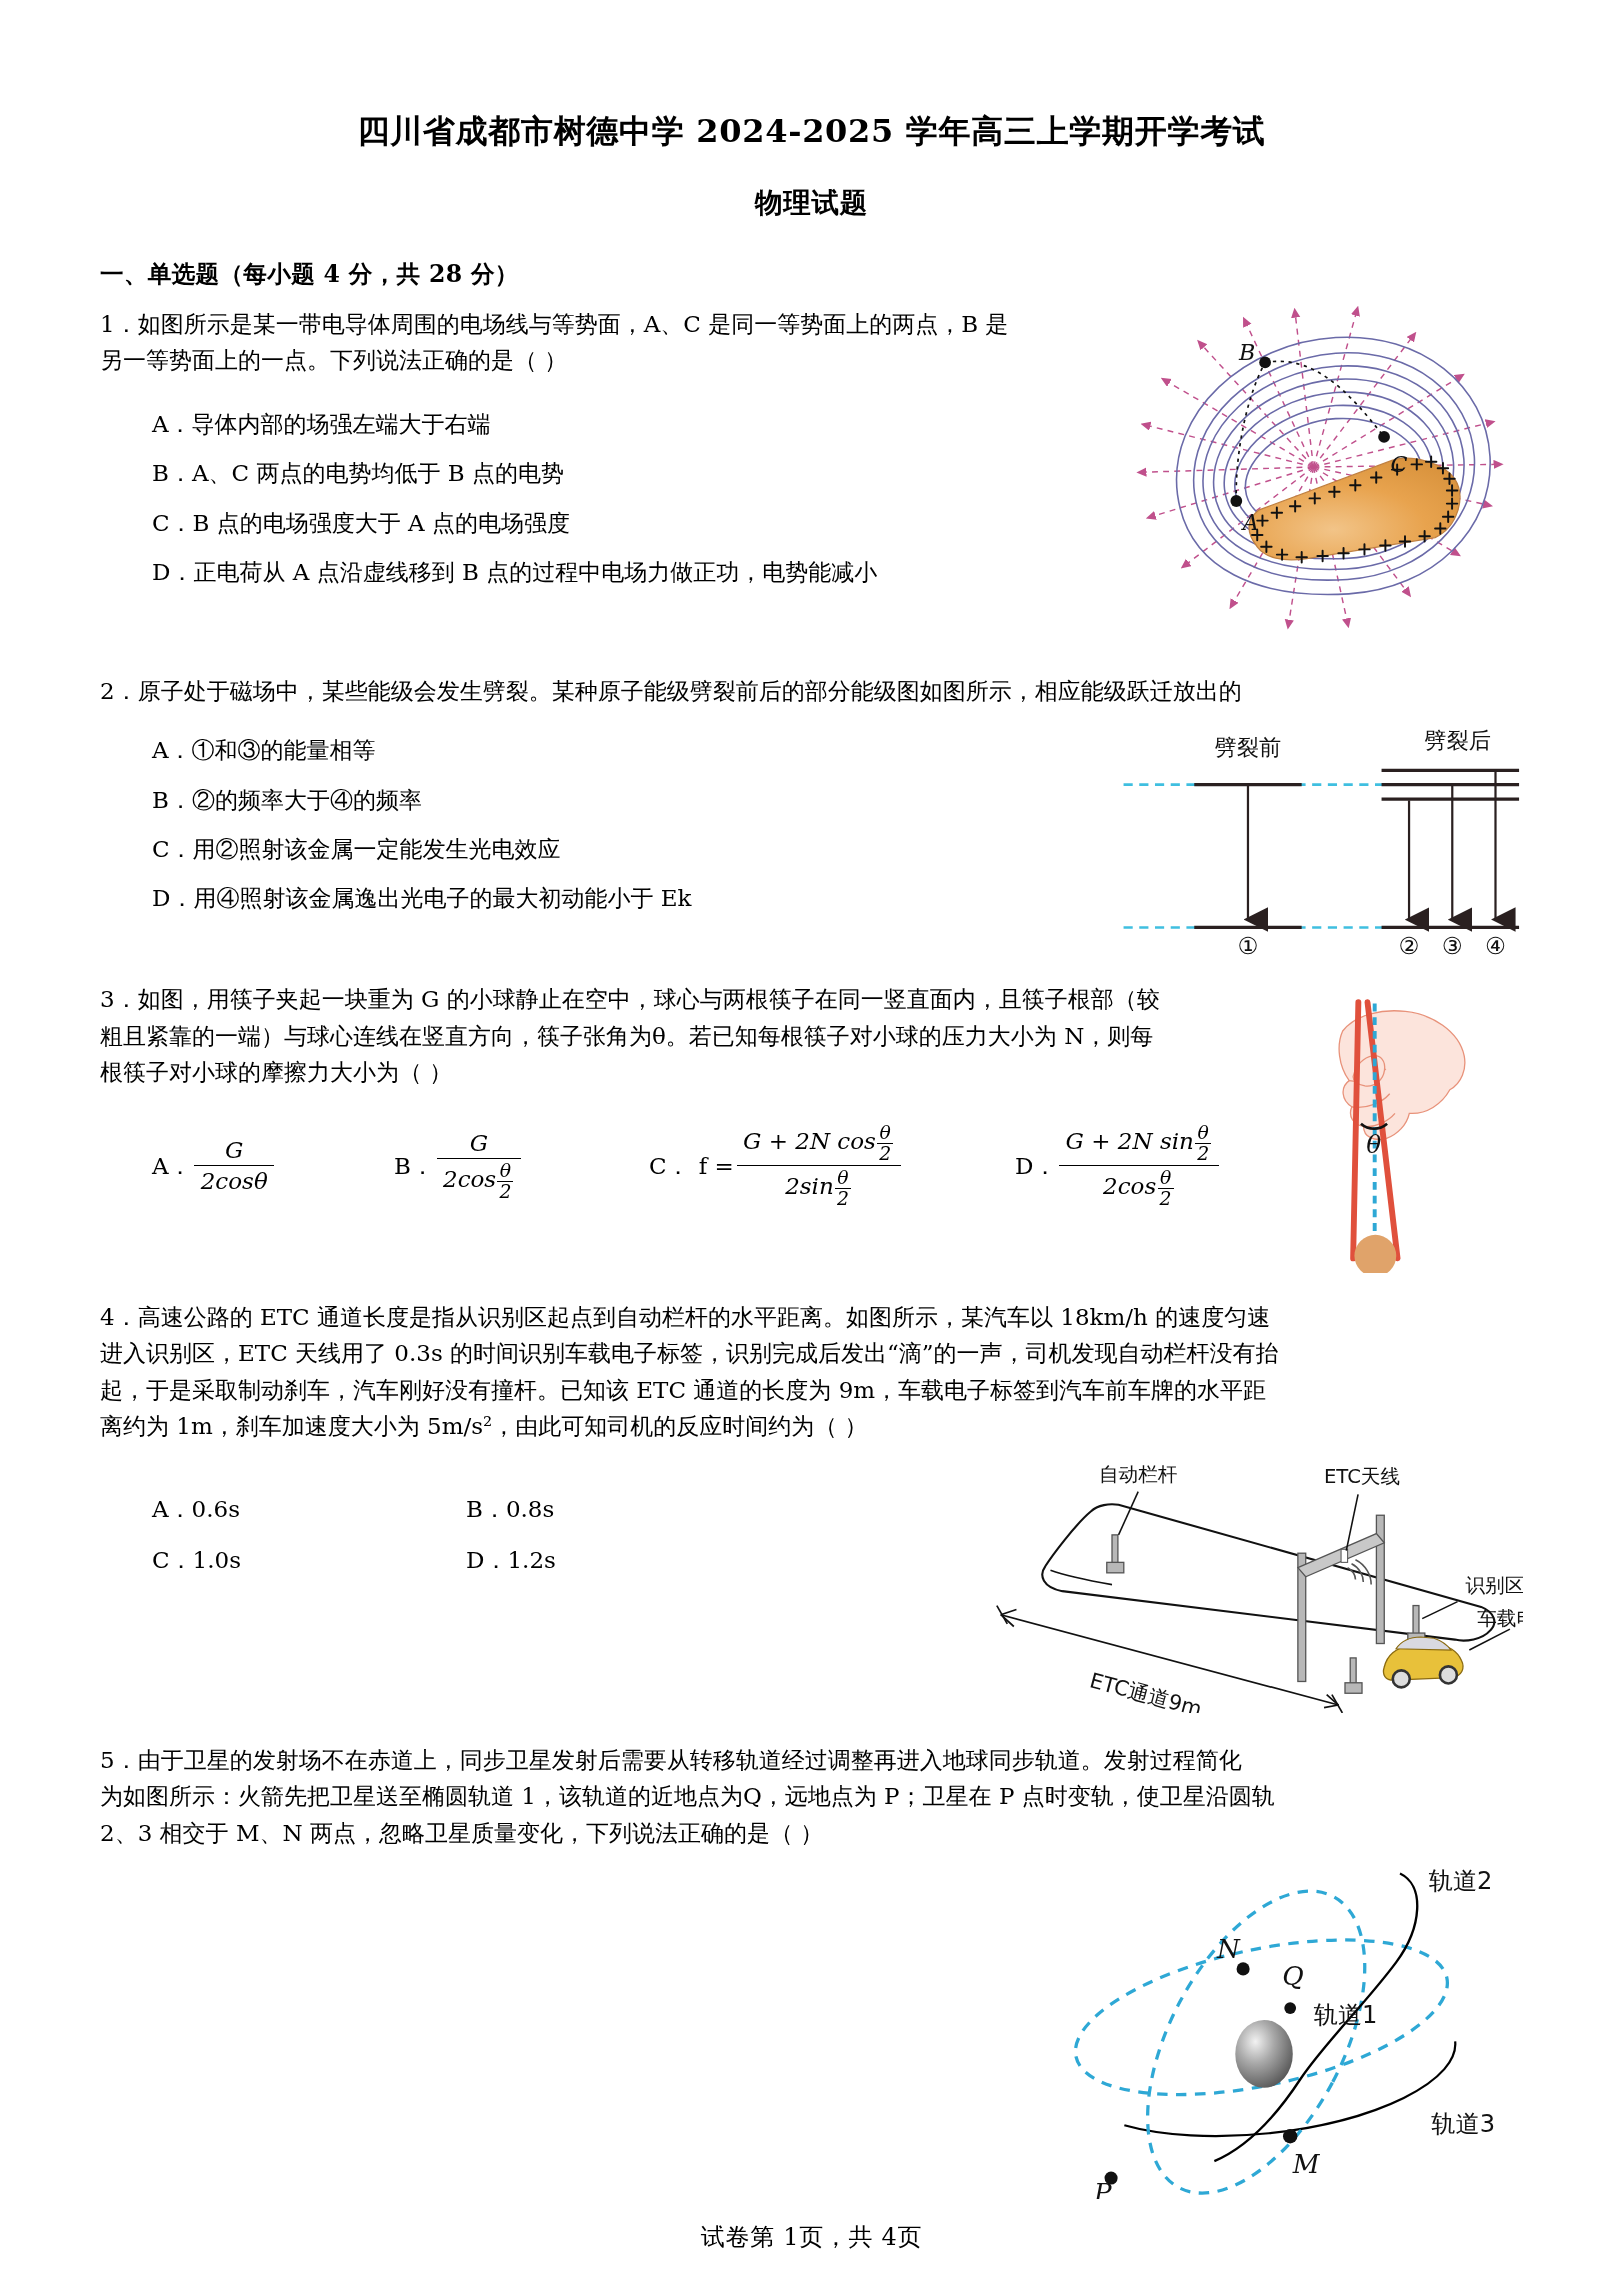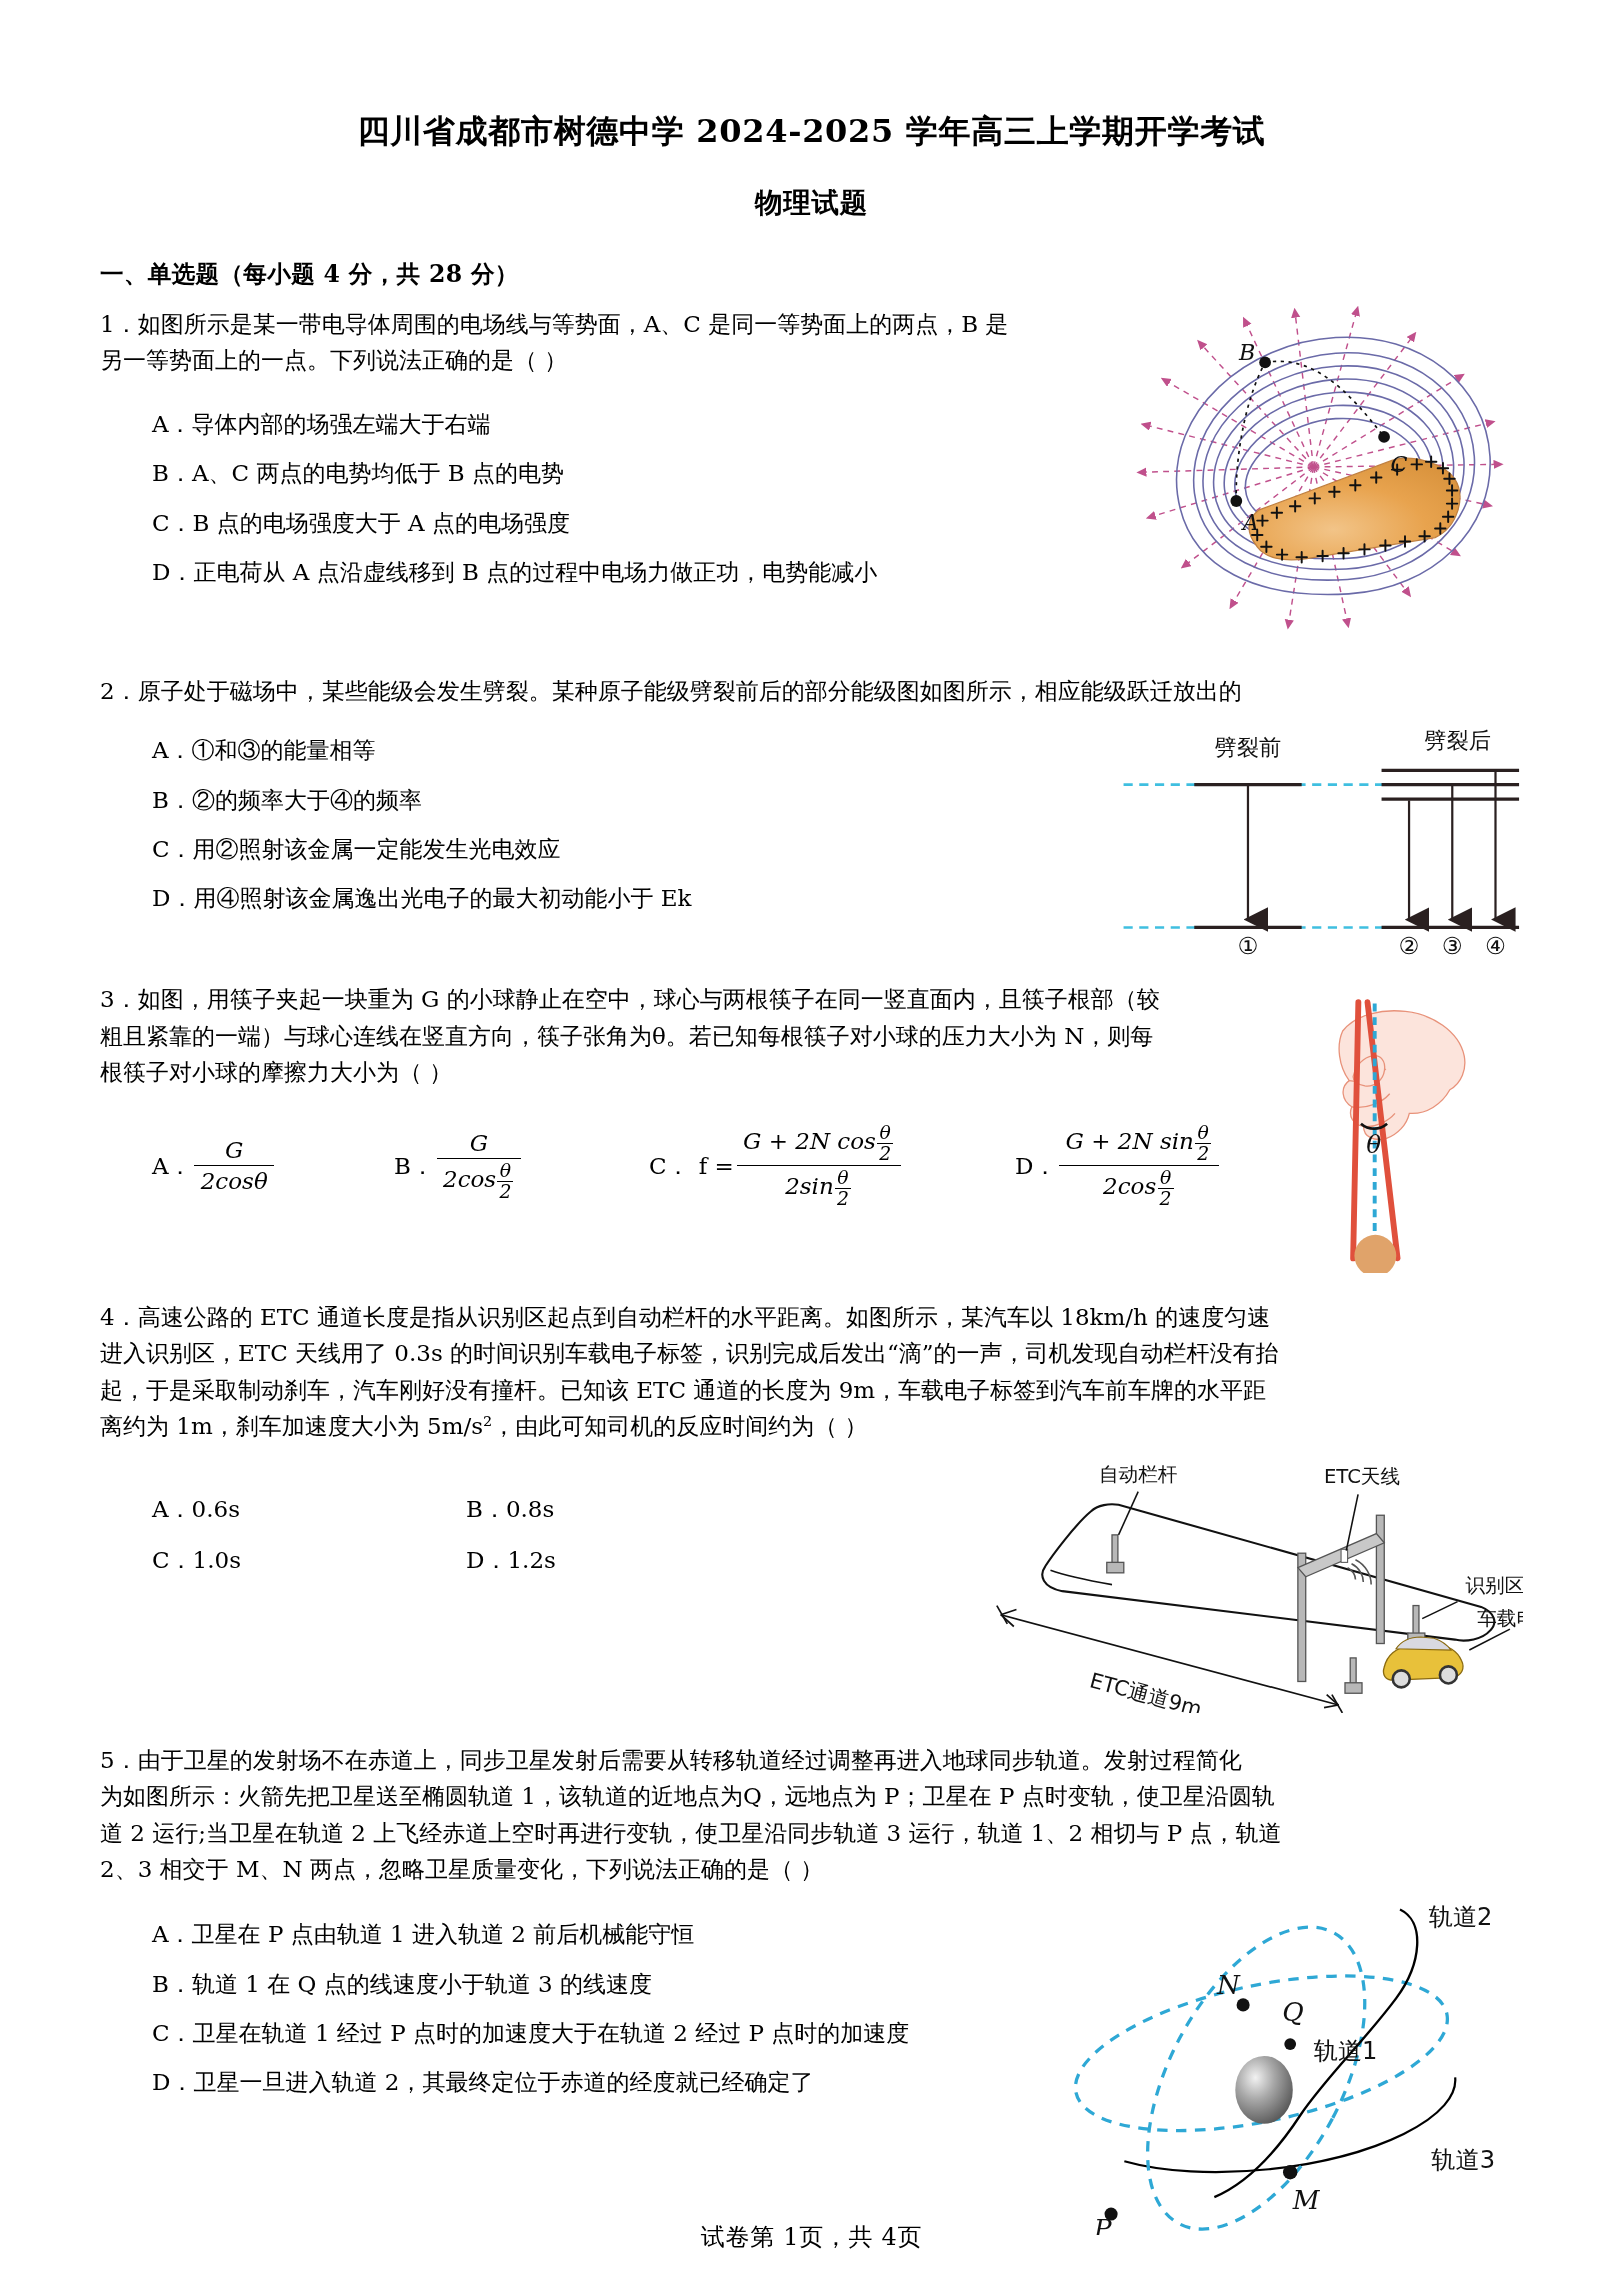--- a/index.html
+++ b/index.html
@@ -461,21 +461,20 @@
       </div>
     </div>
     <div class="clear"></div>
   </div>
 
   <div class="q" style="margin-top:29px;">
     <p class="stem">
       <span>5．</span><span>由于卫星的发射场不在赤道上，同步卫星发射后需要从转移轨道经过调整再进入地球同步轨道。发射过程简化</span>
     </p>
     <p class="stem">为如图所示：火箭先把卫星送至椭圆轨道 1，该轨道的近地点为Q，远地点为 P；卫星在 P 点时变轨，使卫星沿圆轨</p>
-    <p class="stem">道 2 运行;当卫星在轨道 2 上飞经赤道上空时再进行变轨，使卫星沿同步轨道 3 运行，轨道 1、2 相切与 P 点，轨道</p>
     <p class="stem">2、3 相交于 M、N 两点，忽略卫星质量变化，下列说法正确的是（      ）</p>
 
     <div class="fig-right" style="margin-top:-5.2px;">
       <div class="fig5">
         <svg width="497" height="353" viewBox="0 0 760 540" style="font-size:35px">
           <defs>
             <radialGradient id="earthg" cx="35%" cy="32%" r="72%">
               <stop offset="0%" stop-color="#F2F2F2"></stop>
               <stop offset="45%" stop-color="#A8A8A8"></stop>
               <stop offset="100%" stop-color="#5A5A5A"></stop>
@@ -507,25 +506,19 @@
           <text x="408" y="500" font-family="DejaVu Serif, serif" font-style="italic" font-size="40" fill="#111">M</text>
           <text x="104" y="544" font-family="DejaVu Serif, serif" font-style="italic" font-size="40" fill="#111">P</text>
 
           <text x="616" y="66" font-family="DejaVu Sans, sans-serif" font-size="37" fill="#111">轨道2</text>
           <text x="440" y="270" font-family="DejaVu Sans, sans-serif" font-size="37" fill="#111">轨道1</text>
           <text x="620" y="438" font-family="DejaVu Sans, sans-serif" font-size="37" fill="#111">轨道3</text>
         </svg>
       </div>
     </div>
 
-    <div class="opts" style="margin-top:29px;">
-      <div class="opt">A．卫星在 P 点由轨道 1 进入轨道 2 前后机械能守恒</div>
-      <div class="opt">B．轨道 1 在 Q 点的线速度小于轨道 3 的线速度</div>
-      <div class="opt">C．卫星在轨道 1 经过 P 点时的加速度大于在轨道 2 经过 P 点时的加速度</div>
-      <div class="opt">D．卫星一旦进入轨道 2，其最终定位于赤道的经度就已经确定了</div>
-    </div>
     <div class="clear"></div>
   </div>
 
   <div class="footer">试卷第 1页，共 4页</div>
 
 </div>
 
 
 </body></html>

